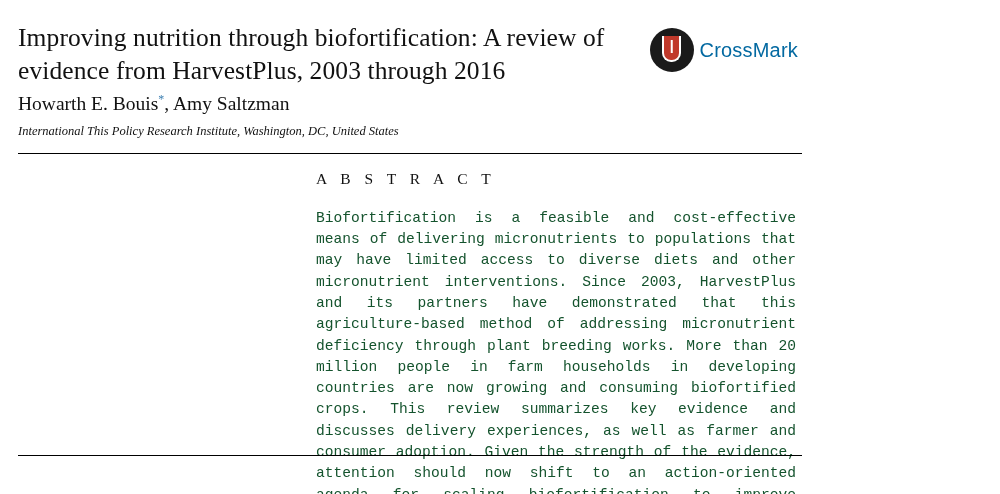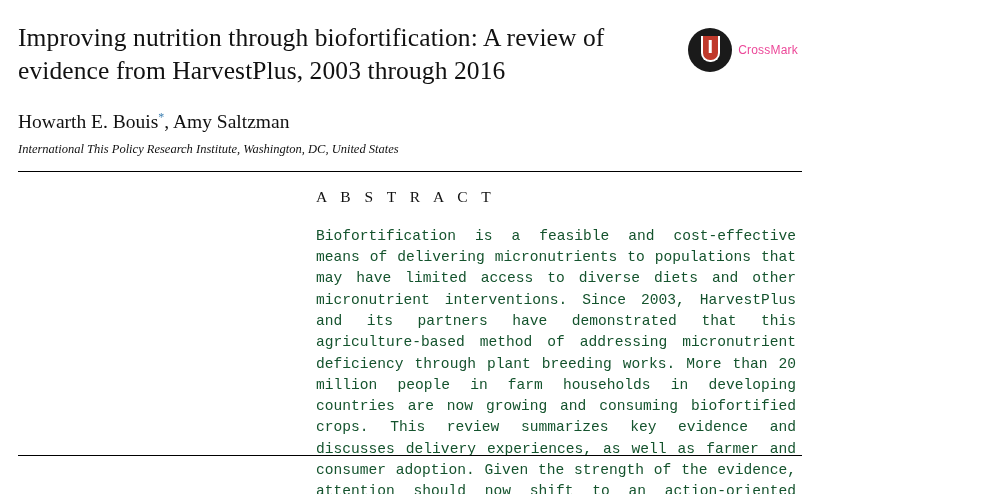--- a/index.html
+++ b/index.html
@@ -72,29 +72,29 @@
     position: absolute;
     left: 50%;
     top: 4px;
     width: 2.5px;
     height: 13px;
     background: #ffffff;
     transform: translateX(-50%);
   }
   .crossmark-text {
     font-family: "Liberation Sans", sans-serif;
-    font-size: 12px;
+    font-size: 20px;
     letter-spacing: 0.2px;
-    color: #ec4899;
+    color: #0369a1;
     margin-left: 6px;
   }
   .authors {
     font-family: "Liberation Serif", serif;
     font-size: 19.5px;
-    margin-top: 22px;
+    margin-top: 4px;
     color: #111;
   }
   .authors sup {
     font-size: 12px;
     color: #3c7fb1;
     vertical-align: super;
   }
   .affiliation {
     font-family: "Liberation Serif", serif;
     font-style: italic;

